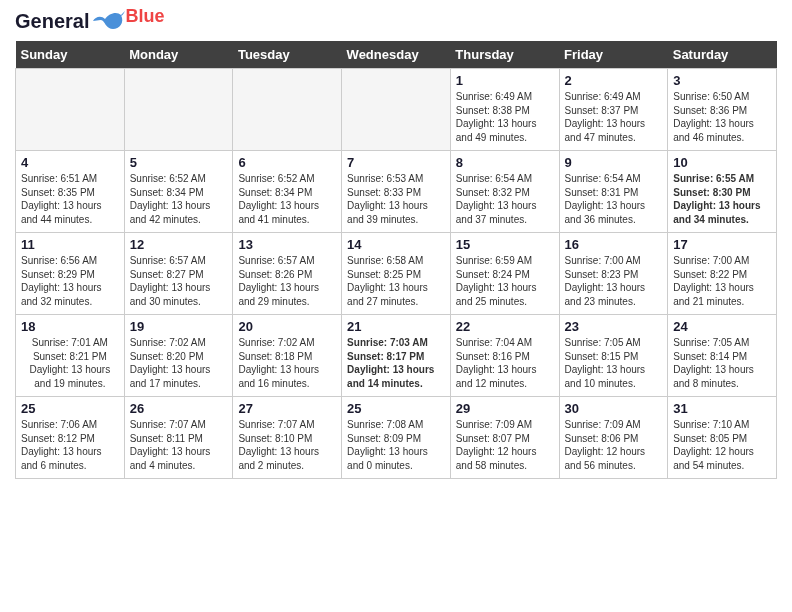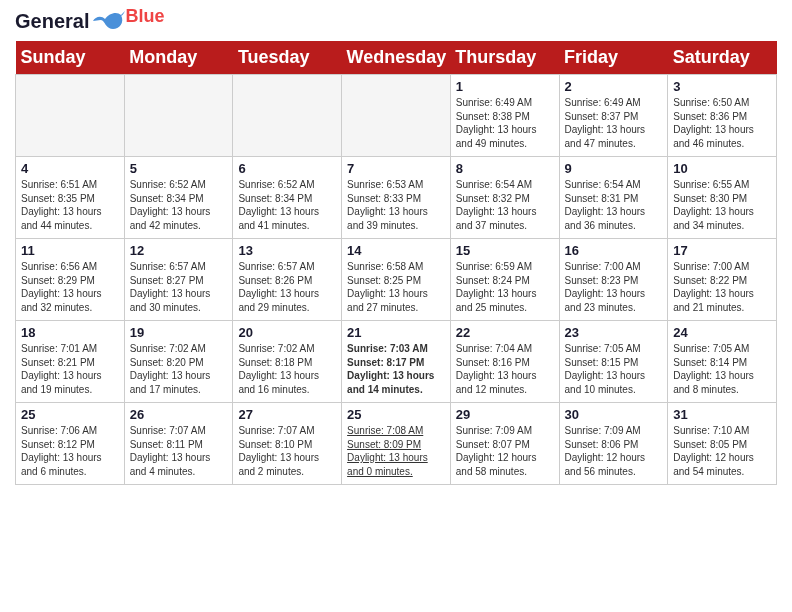--- a/index.html
+++ b/index.html
@@ -32,23 +32,23 @@
     .location {
       font-size: 16px;
       color: #333;
     }
     table {
       width: 100%;
       border-collapse: collapse;
       table-layout: fixed;
     }
     .day-header {
-      background: #b91c1c;
+      background: #404040;
       color: #fff;
-      font-size: 18px;
+      font-size: 13px;
       font-weight: bold;
       padding: 6px 5px;
       text-align: left;
     }
     td {
       border: 1px solid #ccc;
       vertical-align: top;
       padding: 4px 5px;
       font-size: 10.5px;
       color: #222;
@@ -169,21 +169,21 @@
         </td>
         <td>
           <span class="day-num">9</span>
           <div class="day-info" style="white-space: pre-line;">Sunrise: 6:54 AM
 Sunset: 8:31 PM
 Daylight: 13 hours
 and 36 minutes.</div>
         </td>
         <td>
           <span class="day-num">10</span>
-          <div class="day-info" style="white-space: pre-line;">Sunrise: 6:55 AM
+          <div class="day-info" style="white-space: pre-line; font-weight: bold;">Sunrise: 6:55 AM
 Sunset: 8:30 PM
 Daylight: 13 hours
 and 34 minutes.</div>
         </td>
       </tr>
       <tr>
         <td>
           <span class="day-num">11</span>
           <div class="day-info" style="white-space: pre-line;">Sunrise: 6:56 AM
 Sunset: 8:29 PM
@@ -229,21 +229,21 @@
           <span class="day-num">17</span>
           <div class="day-info" style="white-space: pre-line;">Sunrise: 7:00 AM
 Sunset: 8:22 PM
 Daylight: 13 hours
 and 21 minutes.</div>
         </td>
       </tr>
       <tr>
         <td>
           <span class="day-num">18</span>
-          <div class="day-info" style="white-space: pre-line;">Sunrise: 7:01 AM
+          <div class="day-info" style="white-space: pre-line; text-align: center;">Sunrise: 7:01 AM
 Sunset: 8:21 PM
 Daylight: 13 hours
 and 19 minutes.</div>
         </td>
         <td>
           <span class="day-num">19</span>
           <div class="day-info" style="white-space: pre-line;">Sunrise: 7:02 AM
 Sunset: 8:20 PM
 Daylight: 13 hours
 and 17 minutes.</div>
@@ -301,21 +301,21 @@
         </td>
         <td>
           <span class="day-num">27</span>
           <div class="day-info" style="white-space: pre-line;">Sunrise: 7:07 AM
 Sunset: 8:10 PM
 Daylight: 13 hours
 and 2 minutes.</div>
         </td>
         <td>
           <span class="day-num">25</span>
-          <div class="day-info" style="white-space: pre-line; text-decoration: underline;">Sunrise: 7:08 AM
+          <div class="day-info" style="white-space: pre-line;">Sunrise: 7:08 AM
 Sunset: 8:09 PM
 Daylight: 13 hours
 and 0 minutes.</div>
         </td>
         <td>
           <span class="day-num">29</span>
           <div class="day-info" style="white-space: pre-line;">Sunrise: 7:09 AM
 Sunset: 8:07 PM
 Daylight: 12 hours
 and 58 minutes.</div>

